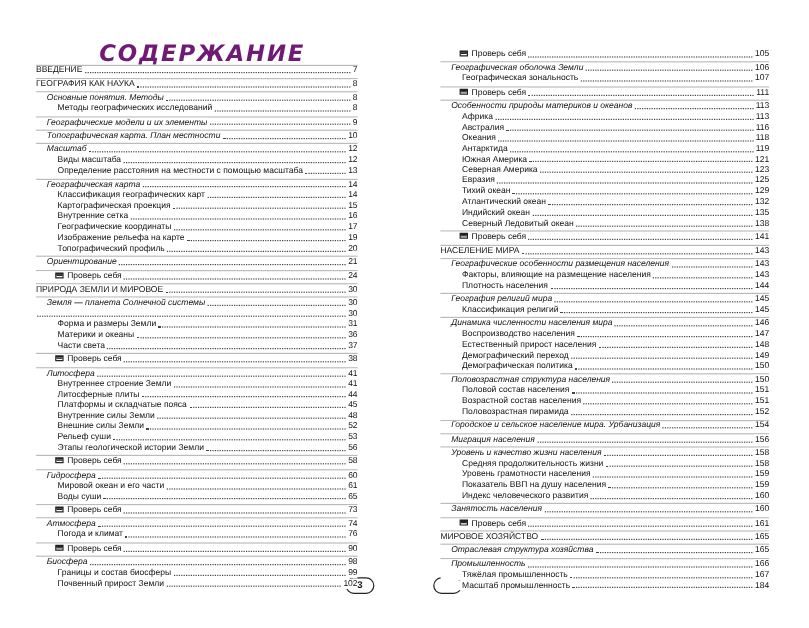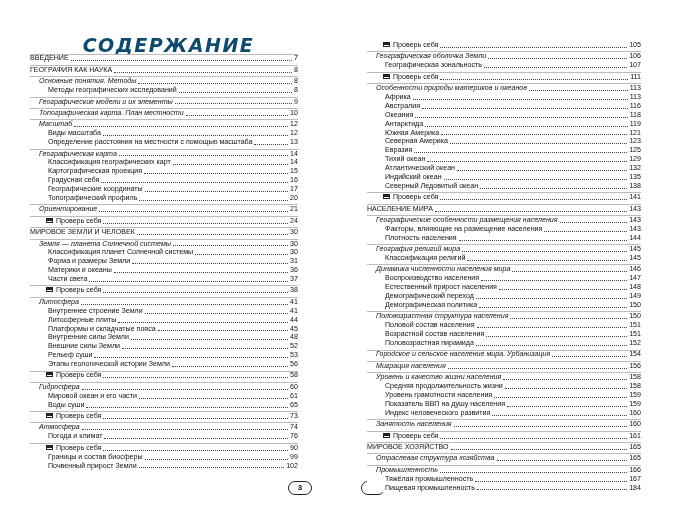--- a/index.html
+++ b/index.html
@@ -3,21 +3,21 @@
 <meta charset="utf-8">
 <style>
   html, body { margin:0; padding:0; background:#ffffff; }
   body { width:674px; height:523px; position:relative; overflow:hidden;
          font-family:"Liberation Sans", sans-serif; color:#111; }
   .page { position:absolute; top:0; height:523px; }
   #page-left { left:0; width:337px; }
   #page-right { left:337px; width:337px; }
   .title { position:absolute; left:0; width:337px; top:34px; text-align:center;
            font-family:"DejaVu Sans", sans-serif; font-style:italic; font-weight:bold;
-           font-size:19px; letter-spacing:1.5px; color:#0c4a6e; }
+           font-size:19px; letter-spacing:1.5px; color:#701a75; }
   .toc { position:absolute; margin:0; padding:0; list-style:none; }
   #page-left .toc { left:30px; top:52px; width:268px; }
   #page-right .toc { left:30px; top:41px; width:274px; }
   .row { position:relative; height:8.9px; font-size:7.1px; line-height:8.9px;
          display:flex; align-items:flex-end; white-space:nowrap; overflow:hidden; }
   .row .lbl { background:#fff; padding-right:1px; position:relative; z-index:1; }
   .row .dots { flex:1; border-bottom:1px dotted #444; margin:0 1px 2px 1px; height:0; }
   .row .num { background:#fff; padding-left:1px; position:relative; z-index:1; }
   .row.l0 .lbl { padding-left:0; }
   .row.l1 .lbl { padding-left:9px;font-style:italic; }
@@ -95,56 +95,60 @@
         <span class="lbl"><span>Классификация географических карт</span></span>
         <span class="dots"></span>
         <span class="num">14</span>
       </li>
       <li class="row l2">
         <span class="lbl"><span>Картографическая проекция</span></span>
         <span class="dots"></span>
         <span class="num">15</span>
       </li>
       <li class="row l2">
-        <span class="lbl"><span>Градусная себя</span></span>
+        <span class="lbl"><span>Внутренние сетка</span></span>
         <span class="dots"></span>
         <span class="num">16</span>
       </li>
       <li class="row l2">
         <span class="lbl"><span>Географические координаты</span></span>
         <span class="dots"></span>
         <span class="num">17</span>
       </li>
       <li class="row l2">
+        <span class="lbl"><span>Изображение рельефа на карте</span></span>
+        <span class="dots"></span>
+        <span class="num">19</span>
+      </li>
+      <li class="row l2">
         <span class="lbl"><span>Топографический профиль</span></span>
         <span class="dots"></span>
         <span class="num">20</span>
       </li>
       <li class="row l1 sep">
         <span class="lbl"><span>Ориентирование</span></span>
         <span class="dots"></span>
         <span class="num">21</span>
       </li>
       <li class="row chk sep">
         <span class="lbl"><span class="icon-chk"></span><span>Проверь себя</span></span>
         <span class="dots"></span>
         <span class="num">24</span>
       </li>
       <li class="row l0 sep">
-        <span class="lbl"><span>МИРОВОЕ ЗЕМЛИ И ЧЕЛОВЕК</span></span>
+        <span class="lbl"><span>ПРИРОДА ЗЕМЛИ И МИРОВОЕ</span></span>
         <span class="dots"></span>
         <span class="num">30</span>
       </li>
       <li class="row l1 sep">
         <span class="lbl"><span>Земля — планета Солнечной системы</span></span>
         <span class="dots"></span>
         <span class="num">30</span>
       </li>
       <li class="row l2">
-        <span class="lbl"><span>Классификация планет Солнечной системы</span></span>
         <span class="dots"></span>
         <span class="num">30</span>
       </li>
       <li class="row l2">
         <span class="lbl"><span>Форма и размеры Земли</span></span>
         <span class="dots"></span>
         <span class="num">31</span>
       </li>
       <li class="row l2">
         <span class="lbl"><span>Материки и океаны</span></span>
@@ -233,20 +237,25 @@
       </li>
       <li class="row l2">
         <span class="lbl"><span>Погода и климат</span></span>
         <span class="dots"></span>
         <span class="num">76</span>
       </li>
       <li class="row chk sep">
         <span class="lbl"><span class="icon-chk"></span><span>Проверь себя</span></span>
         <span class="dots"></span>
         <span class="num">90</span>
+      </li>
+      <li class="row l1 sep">
+        <span class="lbl"><span>Биосфера</span></span>
+        <span class="dots"></span>
+        <span class="num">98</span>
       </li>
       <li class="row l2">
         <span class="lbl"><span>Границы и состав биосферы</span></span>
         <span class="dots"></span>
         <span class="num">99</span>
       </li>
       <li class="row l2">
         <span class="lbl"><span>Почвенный прирост Земли</span></span>
         <span class="dots"></span>
         <span class="num">102</span>
@@ -476,19 +485,19 @@
         <span class="lbl"><span>Промышленность</span></span>
         <span class="dots"></span>
         <span class="num">166</span>
       </li>
       <li class="row l2">
         <span class="lbl"><span>Тяжёлая промышленность</span></span>
         <span class="dots"></span>
         <span class="num">167</span>
       </li>
       <li class="row l2">
-        <span class="lbl"><span>Пищевая промышленность</span></span>
+        <span class="lbl"><span>Масштаб промышленность</span></span>
         <span class="dots"></span>
         <span class="num">184</span>
       </li>
     </ul>
   <div class="pagenum">4</div>
 </div>
 
 </body></html>

